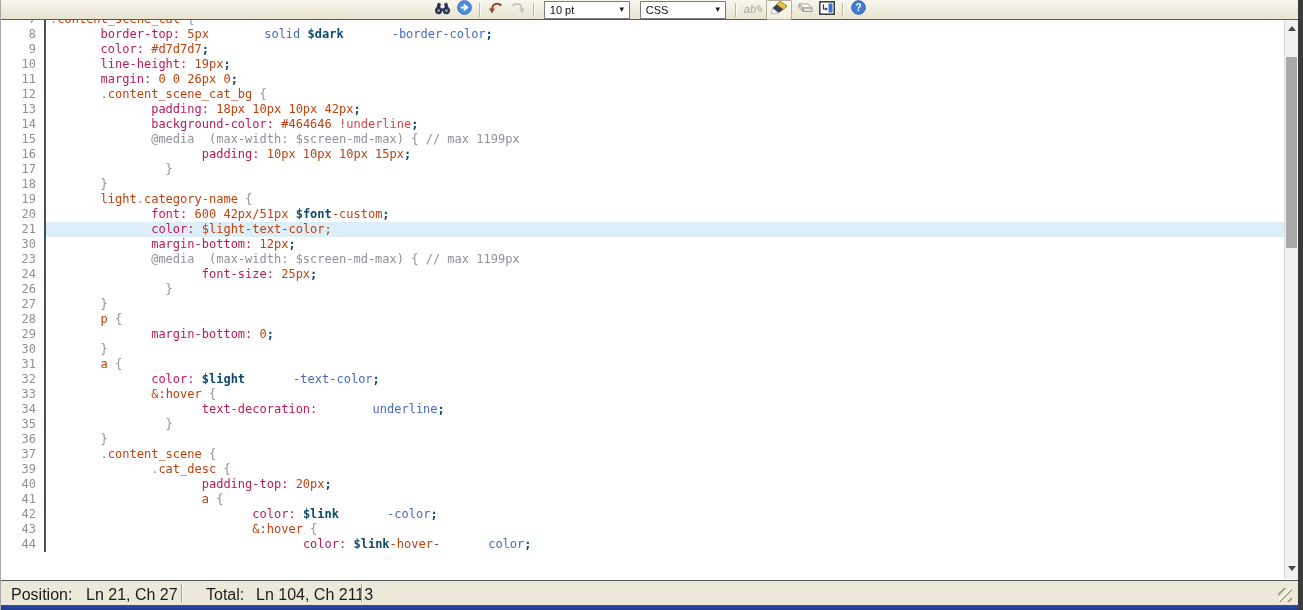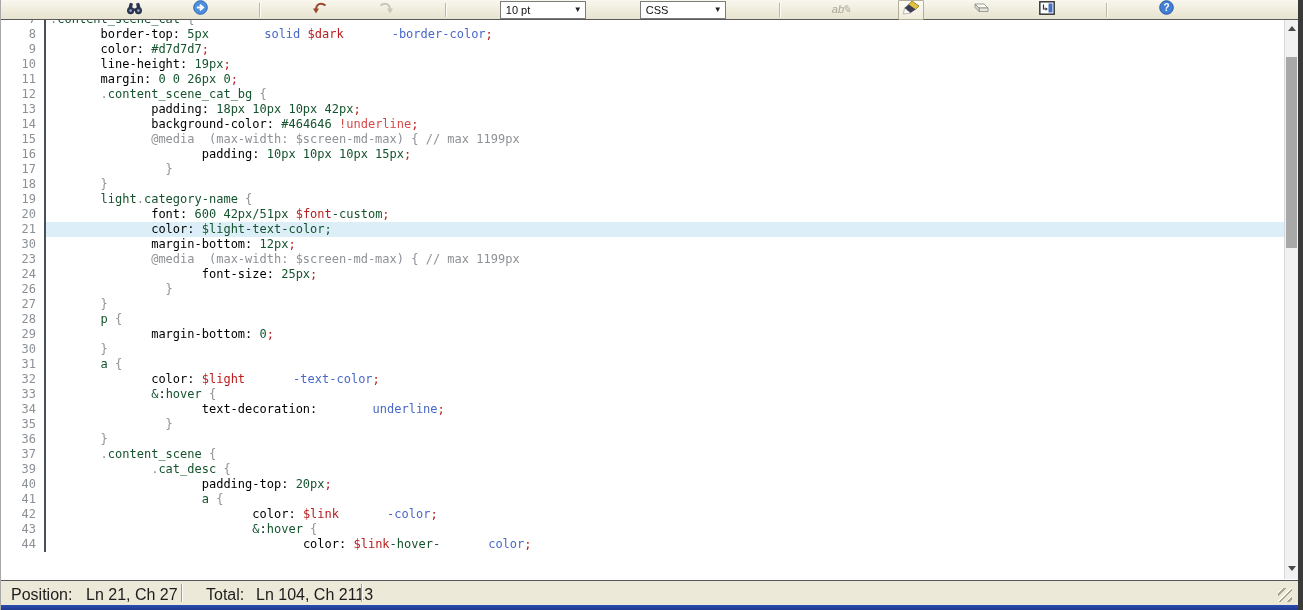--- a/index.html
+++ b/index.html
@@ -2,45 +2,45 @@
 <html><head>
 <meta charset="utf-8">
 <style>
   html,body{margin:0;padding:0;background:#fff;}
   .window{position:relative;width:1303px;height:610px;overflow:hidden;background:#fff;
           font-family:"Liberation Sans",sans-serif;border-left:1px solid #a8a8a8;box-sizing:border-box;}
 
   
   .toolbar{position:absolute;top:0;left:0;width:1298px;height:19px;
            background:linear-gradient(#f9f7ee,#e7e3cf);border-bottom:1px solid #5a5a5a;
-           display:flex;align-items:center;justify-content:center;gap:44px;}
+           display:flex;align-items:center;justify-content:center;}
   .tb-btn{display:flex;align-items:center;justify-content:center;height:18px;padding:0 3px;}
   .tb-btn.boxed{border:1px solid #b3af9c;background:linear-gradient(#fdfcf6,#efecd9);border-radius:1px;}
   .tb-sep{width:0;height:14px;border-left:1px solid #bcb8a5;border-right:1px solid #fdfcf7;margin:0 4px;}
   .tb-select{width:76px;height:16px;background:#fff;border:1px solid #7c7c7c;
              display:flex;align-items:center;padding:0 3px 0 5px;margin:0 5px;box-sizing:content-box;}
   .tb-select .val{flex:1;font-size:11px;color:#111;}
   .tb-select .arr{font-size:8px;color:#222;line-height:1;}
   .ab-glyph{font-size:11px;color:#aaa697;font-style:italic;position:relative;}
   .ab-glyph .pencil{font-size:11px;color:#b5b1a2;margin-left:-2px;}
 
   
   .editor{position:absolute;top:20px;left:0;width:1283px;height:559px;background:#fff;overflow:hidden;}
   .rows{margin-top:-8px;}
   .row{display:flex;height:15px;}
   .ln{width:45px;flex:none;text-align:right;padding-right:8px;box-sizing:border-box;
       color:#8b9096;border-right:2px solid #494f57;background:#fff;
       font:12px/15px "DejaVu Sans Mono",monospace;}
   .code{flex:1;font:12px/15px "DejaVu Sans Mono",monospace;white-space:pre;
         tab-size:7;-moz-tab-size:7;padding-left:4px;color:#333b44;}
   .row.active .code{background:#dceef7;}
-  .tok-t{color:#000000;}   
-  .tok-d{color:#14532d;}   
+  .tok-t{color:#be185d;}   
+  .tok-d{color:#c2410c;}   
   .tok-b{color:#4868c9;margin-left:48px;}   
-  .tok-m{color:#b91c1c;}   
+  .tok-m{color:#0c4a6e;font-weight:bold;}   
   .tok-r{color:#d94848;}   
   .tok-g{color:#8e9196;}   
 
   
   .scrollbar{position:absolute;top:20px;left:1283px;width:15px;height:559px;
              background:#f1f1f1;border-left:1px solid #d8d8d8;box-sizing:border-box;}
   .sb-up,.sb-down{position:absolute;left:3px;width:0;height:0;border-left:4px solid transparent;
                   border-right:4px solid transparent;}
   .sb-up{top:6px;border-bottom:5px solid #4a4a4a;}
   .sb-down{top:546px;border-top:5px solid #4a4a4a;}

